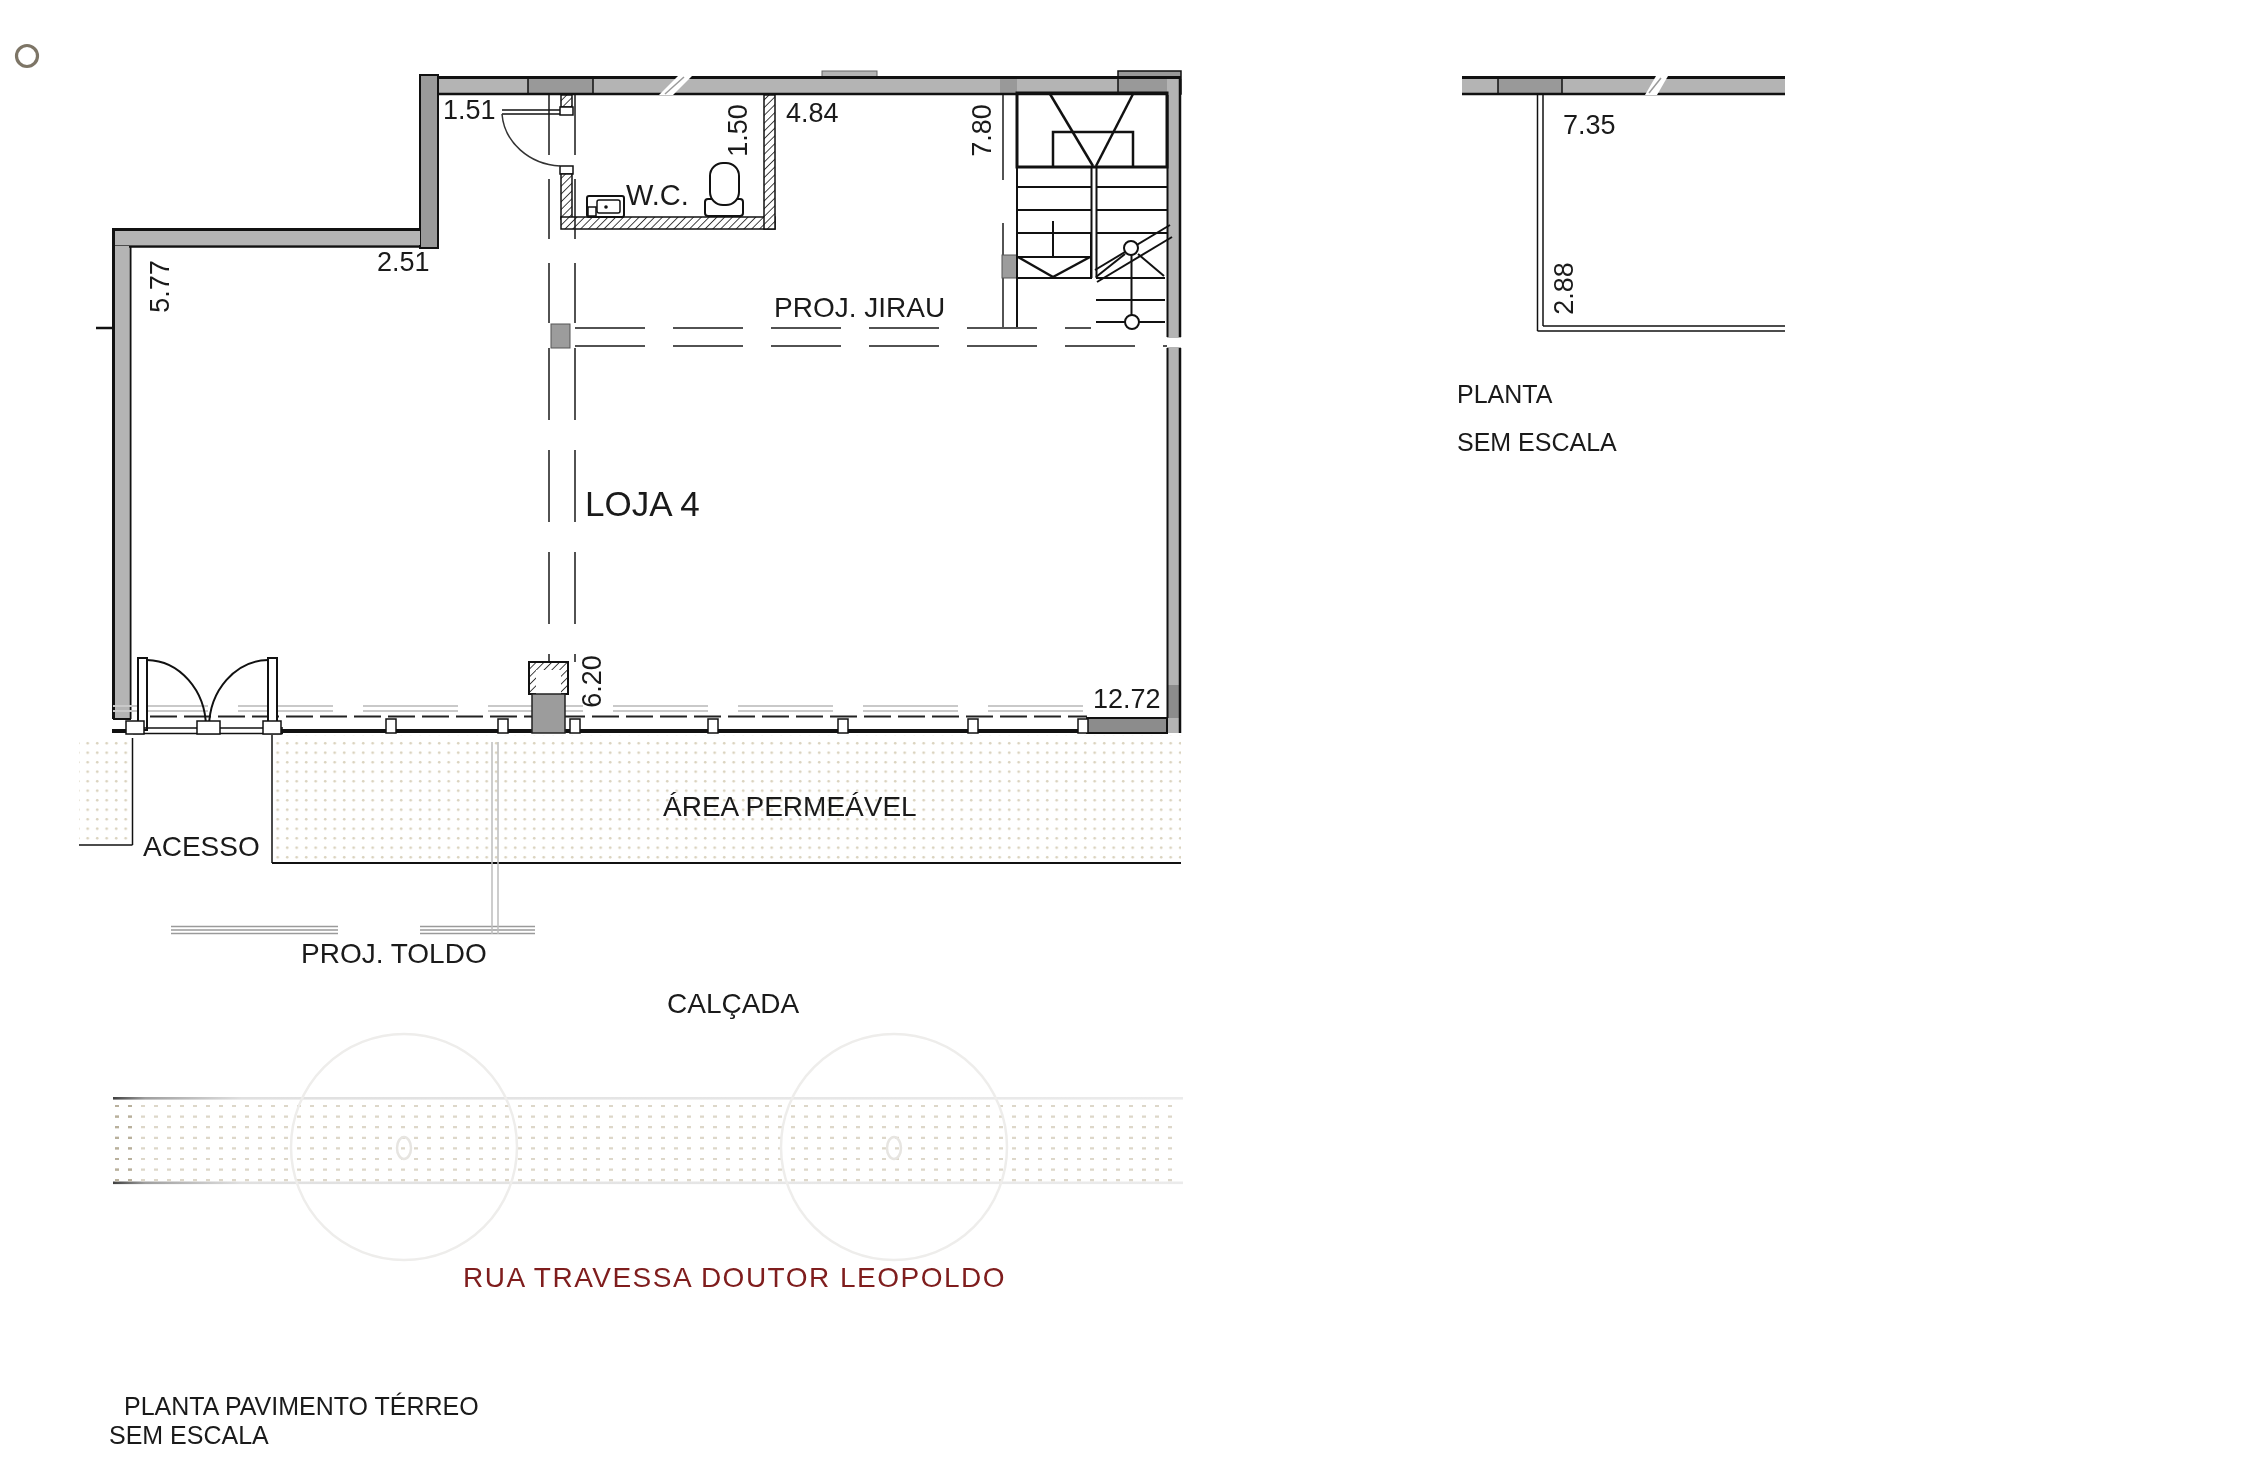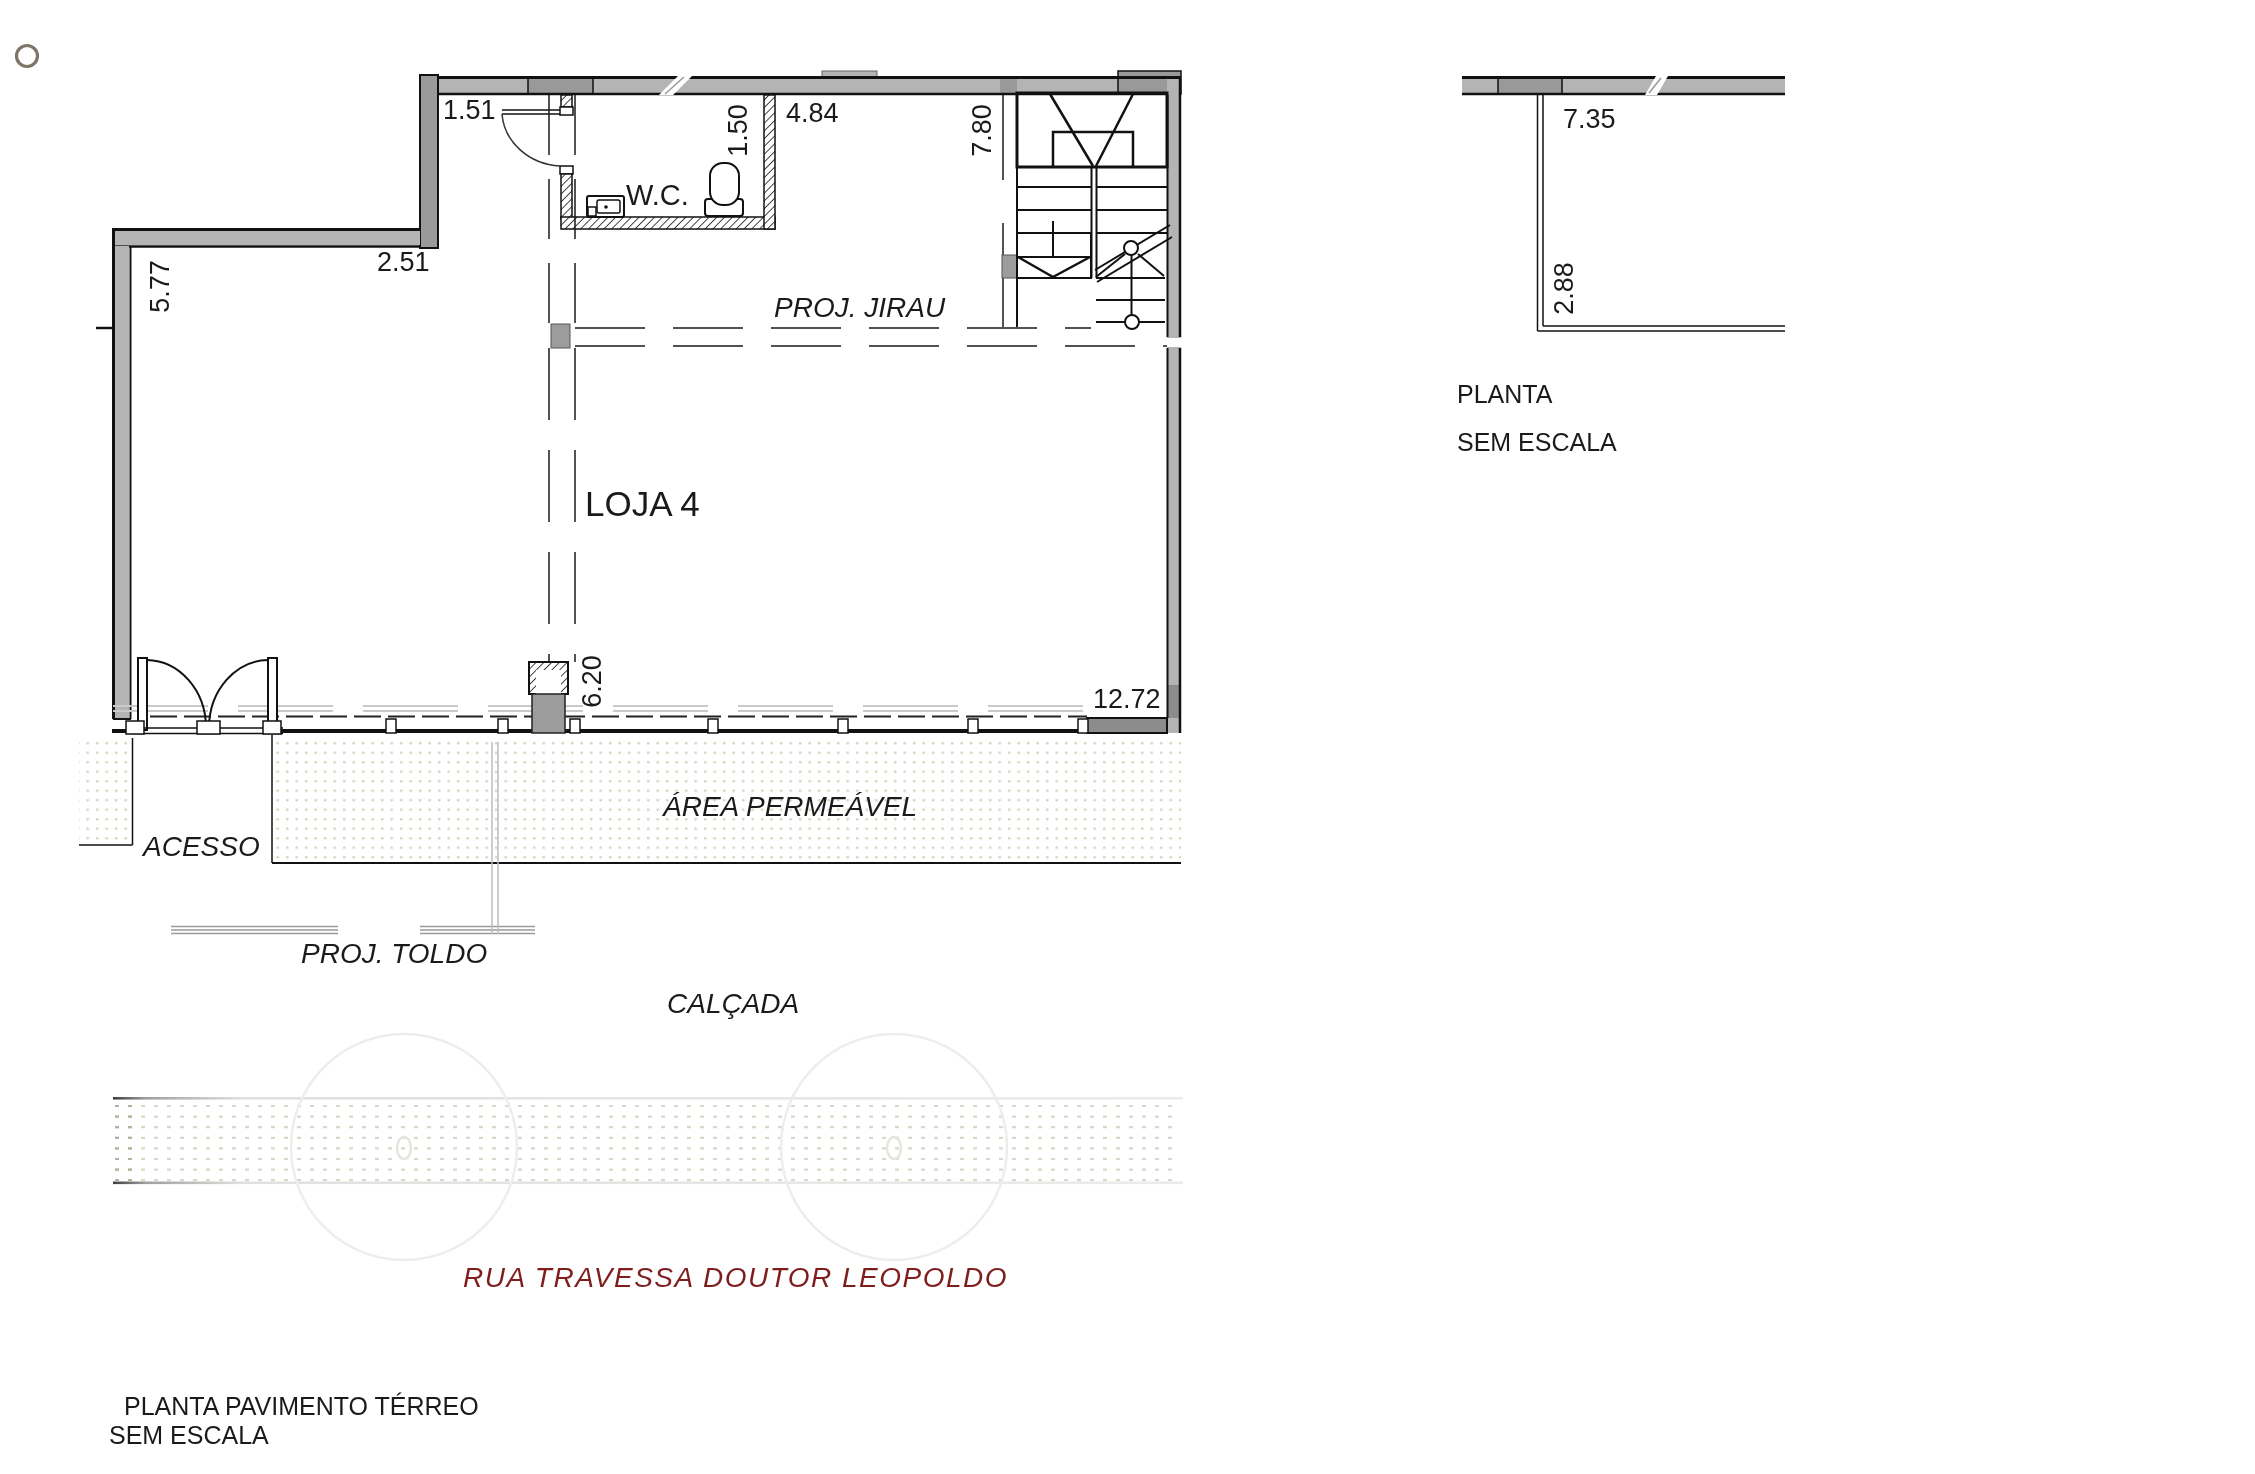--- a/index.html
+++ b/index.html
@@ -3,21 +3,21 @@
 <meta charset="utf-8">
 <style>
   html,body{margin:0;padding:0;background:#fff;}
   #canvas{position:relative;width:1785px;height:1474px;background:#fff;overflow:hidden;
           font-family:"Liberation Sans","DejaVu Sans",sans-serif;color:#1a1a1a;}
   #drawing{position:absolute;left:0;top:0;}
   .lbl{position:absolute;white-space:nowrap;color:#1a1a1a;line-height:1;}
   .dim{font-size:27px;}
   .room{font-size:29px;}
   .big{font-size:35px;}
-  .zone{font-size:28px;font-style:italic;}
+  .zone{font-size:28px;}
   .title{font-size:25px;}
   .rot{width:80px;height:27px;text-align:center;transform:rotate(-90deg);transform-origin:center center;}
   .faint{color:#7f1d1d;letter-spacing:1.5px;}
 </style>
 </head>
 <body>
 
 <div id="canvas">
 
   <svg id="drawing" width="2255" height="1474" viewBox="0 0 2255 1474">
@@ -273,18 +273,18 @@
   <div class="lbl dim rot" style="left:552px;top:668px;">6.20</div>
   <div class="lbl dim" style="left:1093px;top:686px;">12.72</div>
   <div class="lbl zone" style="left:143px;top:810px;margin-top:23px;">ACESSO</div>
   <div class="lbl zone" style="left:663px;top:793px;">ÁREA PERMEÁVEL</div>
   <div class="lbl zone" style="left:301px;top:940px;">PROJ. TOLDO</div>
   <div class="lbl zone" style="left:667px;top:990px;">CALÇADA</div>
   <div class="lbl zone faint" style="left:463px;top:1264px;">RUA TRAVESSA DOUTOR LEOPOLDO</div>
   <div class="lbl title" style="left:124px;top:1394px;">PLANTA PAVIMENTO TÉRREO</div>
   <div class="lbl title" style="left:109px;top:1423px;">SEM ESCALA</div>
 
-  <div class="lbl dim" style="left:1563px;top:106px;">7.35</div>
+  <div class="lbl dim" style="left:1563px;top:112px;">7.35</div>
   <div class="lbl dim rot" style="left:1524px;top:275px;">2.88</div>
   <div class="lbl title" style="left:1457px;top:382px;">PLANTA</div>
   <div class="lbl title" style="left:1457px;top:430px;">SEM ESCALA</div>
 
 </div>
 
 </body></html>

